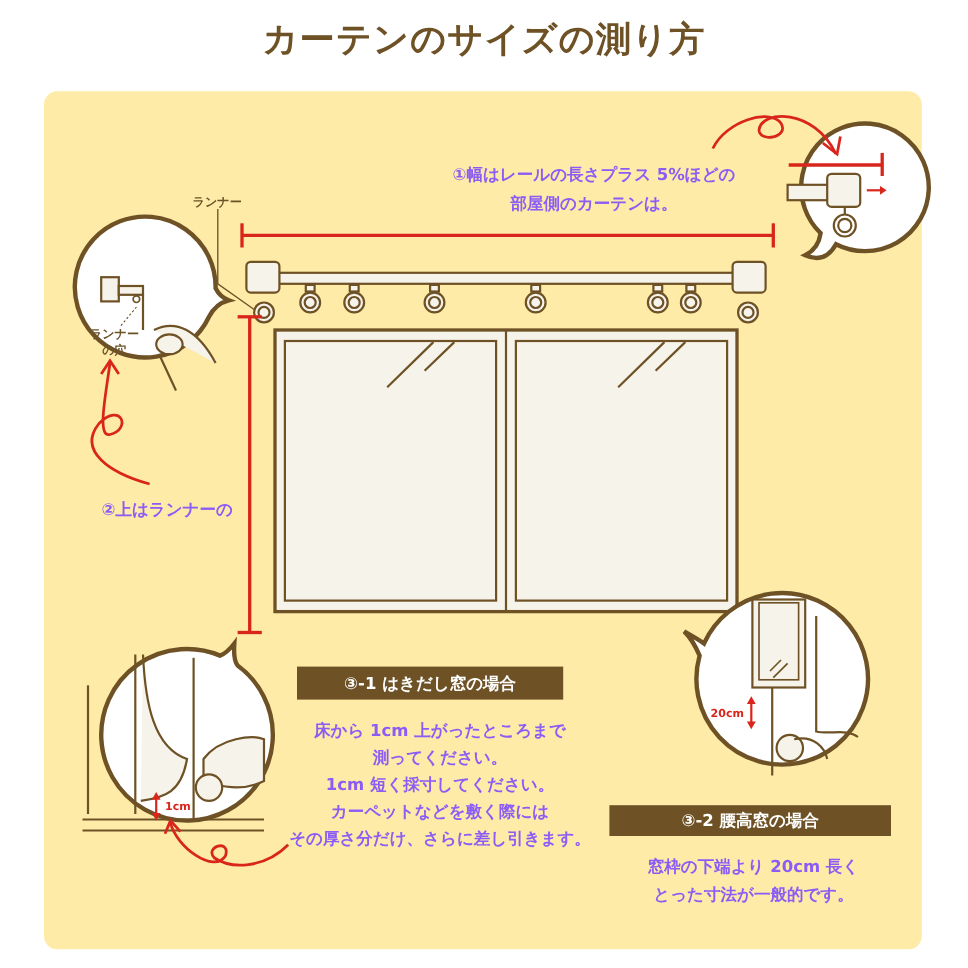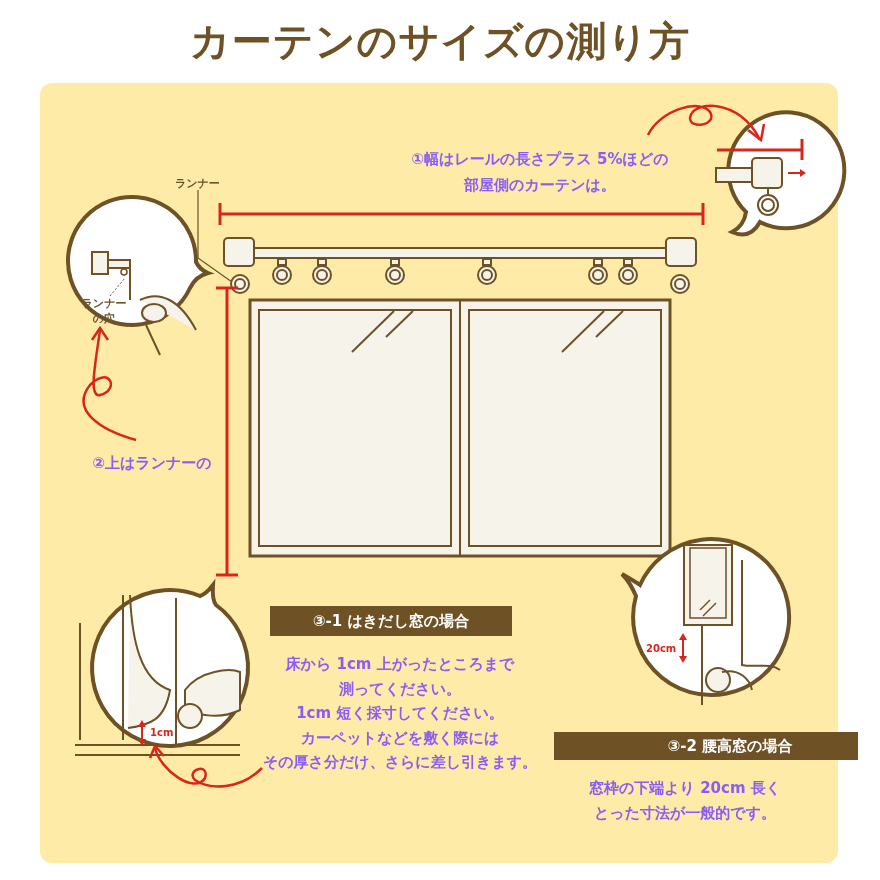--- a/index.html
+++ b/index.html
@@ -1,25 +1,25 @@
 <!DOCTYPE html>
 <html><head>
 <meta charset="utf-8">
 <style>
   html,body{margin:0;padding:0;background:#ffffff;}
   body{width:880px;height:880px;position:relative;overflow:hidden;font-family:"DejaVu Sans","Liberation Sans",sans-serif;color:#6b5328;}
-  .title{position:absolute;left:0;top:14px;width:880px;text-align:center;font-size:40px;font-weight:bold;color:#6e5226;letter-spacing:1px;}
+  .title{position:absolute;left:0;top:14px;width:880px;text-align:center;font-size:32px;font-weight:bold;color:#6e5226;letter-spacing:1px;}
   .card{position:absolute;left:40px;top:83px;width:798px;height:780px;background:#feeba7;border-radius:12px;}
   .txt{position:absolute;text-align:center;font-weight:bold;color:#8b5cf6;}
   .t1{left:360px;top:146px;width:360px;font-size:15px;line-height:26px;}
   .t2{left:40px;top:450px;width:200px;font-size:15px;line-height:26px;padding-left:12px;}
   .label-runner{position:absolute;left:175px;top:176px;font-size:11px;font-weight:bold;color:#6b5328;}
   .banner{position:absolute;background:#6e5226;color:#ffffff;font-weight:bold;font-size:15px;text-align:center;line-height:30px;}
   .b1{left:270px;top:606px;width:242px;height:30px;}
-  .b2{left:554px;top:732px;width:256px;height:28px;line-height:28px;padding-left:48px;}
+  .b2{left:554px;top:732px;width:256px;height:28px;line-height:28px;}
   .t3{left:230px;top:652px;width:340px;font-size:15px;line-height:24.5px;}
   .t4{left:560px;top:776px;width:250px;font-size:15px;line-height:25px;}
   svg.art{position:absolute;left:0;top:0;}
   .bubble-text{font-family:"DejaVu Sans","Liberation Sans",sans-serif;font-weight:bold;}
 </style>
 </head>
 <body>
 
 <div class="title">カーテンのサイズの測り方</div>
 

